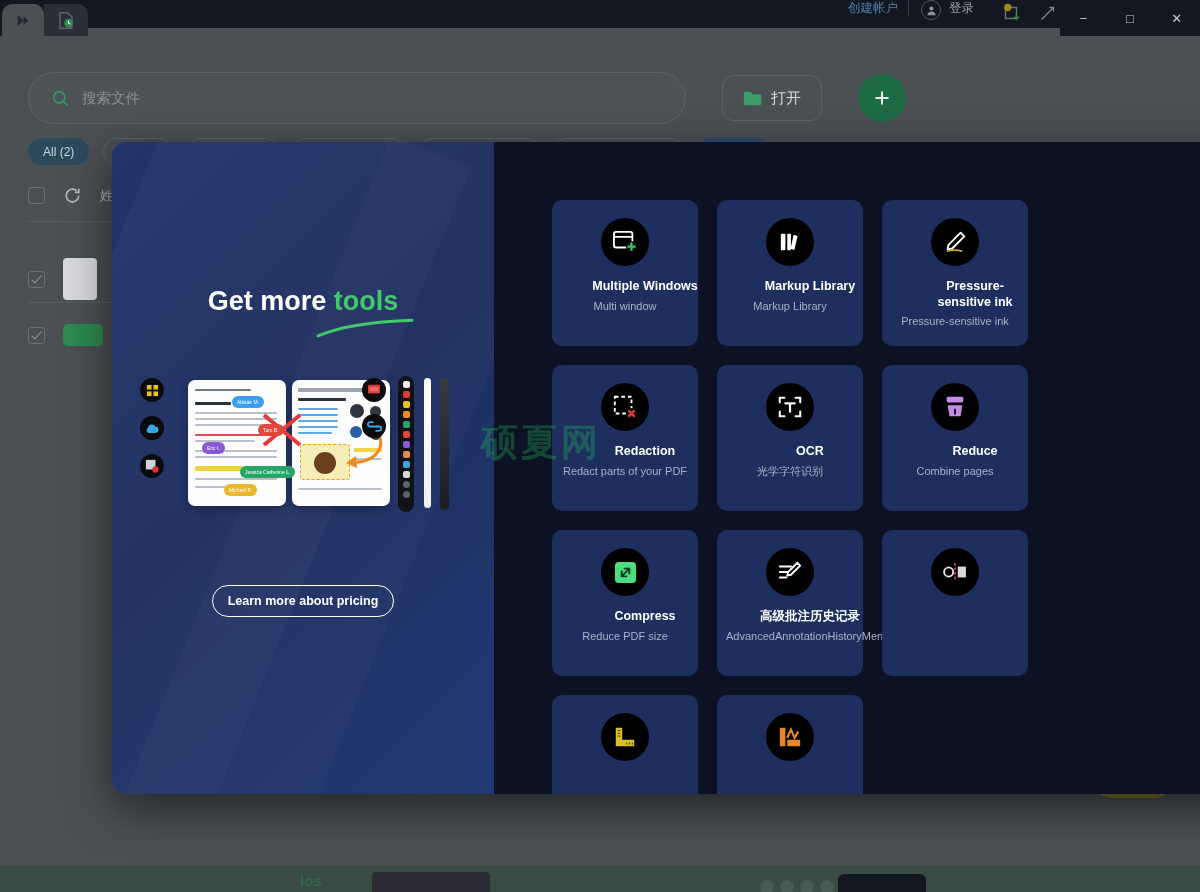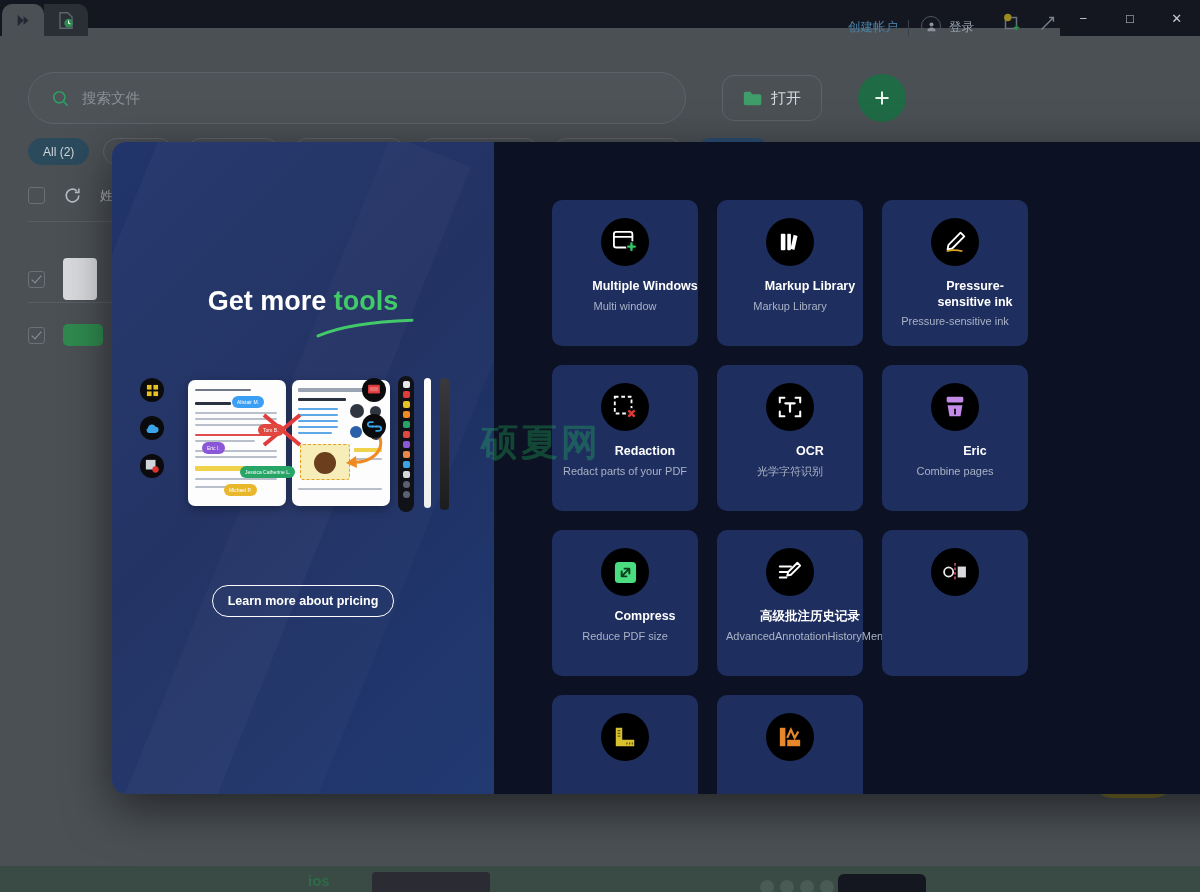--- a/index.html
+++ b/index.html
@@ -27,21 +27,21 @@
     position:absolute; left:44px; top:4px; width:44px; height:32px;
     background:#2a2e35; border-radius:0 10px 0 0;
     display:flex; align-items:center; justify-content:center;
   }
   .tb-rounding {
     position:absolute; left:44px; top:28px; width:1016px; height:10px;
     background:#4b5055; border-radius:10px 0 0 0;
   }
   .tb-right {
     position:absolute; right:140px; top:0; height:36px;
-    display:flex; align-items:flex-end; gap:0px;
+    display:flex; align-items:flex-start; gap:0px;
   }
   .tb-link { color:#4a7fa8; font-size:12.5px; padding:0 10px; cursor:default; }
   .tb-divider { width:1px; height:16px; background:#39404b; }
   .tb-avatar {
     width:20px; height:20px; border-radius:50%;
     border:1px solid #4c5663; margin:0 8px 0 12px;
     display:flex; align-items:center; justify-content:center;
   }
   .tb-login { color:#9aa4b0; font-size:12.5px; padding-right:14px; }
   .tb-icon { width:26px; height:26px; margin-left:10px; position:relative;
@@ -108,21 +108,21 @@
                background:#2b3036; border-radius:4px; opacity:.8; }
   .promo-txt { position:absolute; right:24px; font-size:14.5px; color:#3b4046;
                text-align:right; white-space:nowrap; }
   .promo-txt.bold { font-weight:bold; color:#2b3036; }
   .promo-cta { position:absolute; right:24px; top:680px; width:86px; height:46px;
                border-radius:23px; background:#8a7a1f; opacity:.75; }
 
   .bottomstrip { position:absolute; left:0; top:866px; width:1200px; height:26px; background:#3a4a44; }
   .bs-shot { position:absolute; left:372px; top:872px; width:118px; height:20px;
              background:#2a2b33; border-radius:4px 4px 0 0; }
-  .bs-logo { position:absolute; left:300px; top:872px; font-size:15px; color:#2f6b4a; font-weight:bold;margin-left:8px;}
+  .bs-logo { position:absolute; left:300px; top:872px; font-size:15px; color:#2f6b4a; font-weight:bold;}
   .bs-dots { position:absolute; left:760px; top:880px; display:flex; gap:6px; }
   .bs-dot { width:14px; height:14px; border-radius:50%; background:#4a5a54; }
   .bs-phone { position:absolute; left:838px; top:874px; width:88px; height:18px;
               background:#14171f; border-radius:6px 6px 0 0; }
 
   
   .overlay { position:absolute; left:0; top:0; width:1200px; height:892px;
              background:rgba(0,0,0,0.0); }
   .modal {
     position:absolute; left:112px; top:142px; width:1168px; height:652px;
@@ -521,21 +521,21 @@
           </div>
 
           <div class="card">
             <div class="card-ic">
               <svg width="24" height="26" viewBox="0 0 26 28">
                 <rect x="4" y="3" width="18" height="6" rx="1.5" fill="#c48ae8"></rect>
                 <path d="M5 12h16l-2 12H7z" fill="#c48ae8"></path>
                 <path d="M13 16v6" stroke="#0b0b0d" stroke-width="2"></path>
               </svg>
             </div>
-            <div class="card-t">Eric</div>
+            <div class="card-t">Reduce</div>
             <div class="card-s">Combine pages</div>
           </div>
 
 
           <div class="card">
             <div class="card-ic">
               <svg width="25" height="25" viewBox="0 0 26 26">
                 <rect x="2" y="2" width="22" height="22" rx="4" fill="#4ade80"></rect>
                 <path d="M17 9l-8 8M17 9h-5M17 9v5M9 17h5M9 17v-5" stroke="#0b3d1e" stroke-width="2" fill="none" stroke-linecap="round"></path>
               </svg>

